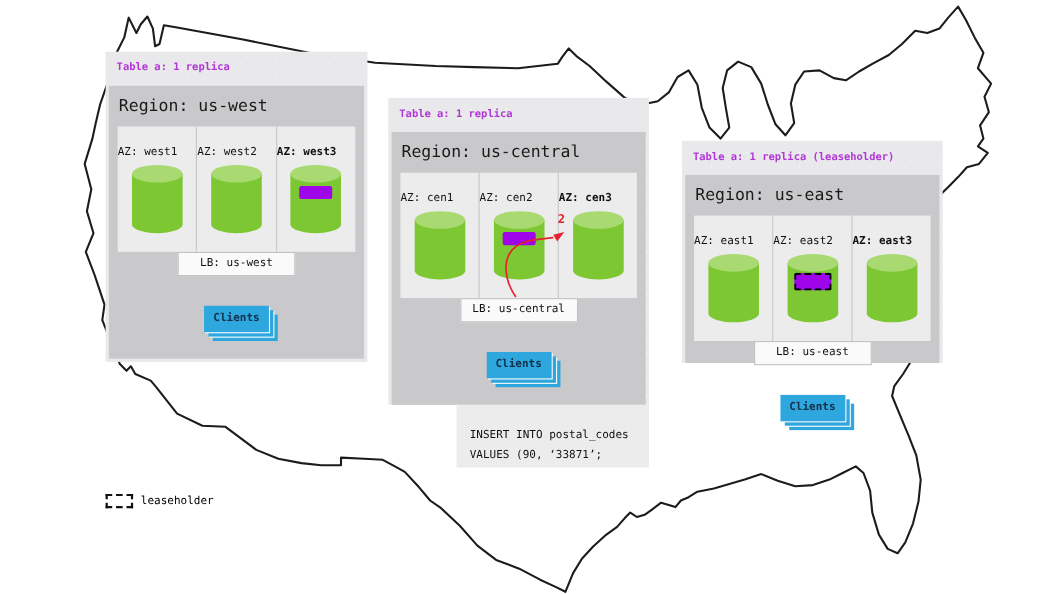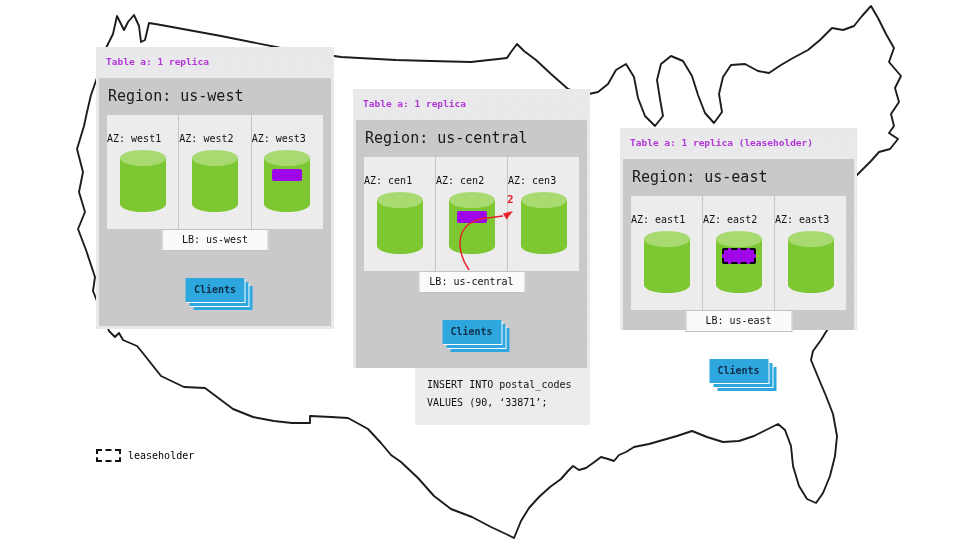--- a/index.html
+++ b/index.html
@@ -14,31 +14,31 @@
   .panel-west { left:96px; top:47px; width:238px; height:282px; }
   .panel-central { left:353px; top:89px; width:237px; height:279px; }
   .panel-east { left:620px; top:128px; width:237px; height:202px; }
   .panel-header { position:absolute; left:0; top:0; right:0; height:31px; }
   .table-label { position:absolute; left:10px; top:9px; font-size:9.5px; font-weight:bold; color:#b136d8; white-space:pre; }
   .region-box { position:absolute; left:3px; right:3px; top:31px; bottom:3px; background:#c9c8ca; }
   .panel-central .region-box, .panel-east .region-box { bottom:0; }
   .region-title { position:absolute; left:9px; top:9px; font-size:15px; color:#1a1a1a; white-space:pre; }
   .az-row { position:absolute; left:8px; right:8px; top:37px; height:114px; background:#ececec; display:flex; }
   .az-col { flex:1; position:relative; border-right:1px solid #c6c6c6; }
-  .az-col:last-child { border-right:none; }
+  .az-col:last-child { border-right:none;font-weight:bold; }
   .az-label { text-align:left; font-size:10px; color:#111; margin-top:18px; white-space:pre; }
   .cyl { position:relative; width:46px; height:62px; margin:6px auto 0; }
   .cyl-body { position:absolute; left:0; top:8px; width:46px; height:54px; background:#7dc832; border-radius:0 0 23px 23px / 0 0 8px 8px; }
   .cyl-top { position:absolute; left:0; top:0; width:46px; height:16px; background:#a9da72; border-radius:50%; }
   .replica { position:absolute; left:8px; top:19px; width:30px; height:12px; background:#9e06e9; border-radius:2px; }
   .replica.leaseholder { left:6px; top:17px; width:34px; height:16px; border:2px dashed #000; }
   .lb-box { position:absolute; top:151px; left:50%; transform:translateX(-50%); width:107px; height:22px; background:#fafafa; border:1px solid #c2c2c2; font-size:10px; line-height:20px; text-align:center; color:#111; white-space:pre; }
   .clients-btn { position:absolute; top:200px; left:50%; transform:translateX(-50%); width:59px; height:24px; background:#2da7de; color:#12304b; font-size:10px; font-weight:bold; text-align:center; line-height:24px; white-space:pre;
       box-shadow:1px 1px 0 #fdfdfd, 4px 4px 0 #2da7de, 5px 5px 0 #fdfdfd, 8px 8px 0 #2da7de; }
-  .sql-box { position:absolute; left:415px; top:368px; width:175px; height:57px; background:#ececec; padding:8px 0 0 12px; }
+  .sql-box { position:absolute; left:415px; top:368px; width:175px; height:57px; background:#ececec; padding:19px 0 0 12px; }
   .sql-line { font-size:10px; line-height:18px; color:#111; white-space:pre; }
   #arrow-svg { position:absolute; left:440px; top:188px; }
   #legend { position:absolute; left:96px; top:449px; display:flex; align-items:center; }
   #legend .swatch { width:25px; height:13px; border:2px dashed #111; background:transparent; margin-right:7px; }
   #legend .lg-label { font-size:10px; color:#000; white-space:pre; }
 </style>
 </head>
 <body>
 
 <svg id="map-svg" width="960" height="540" viewBox="0 0 960 540">

